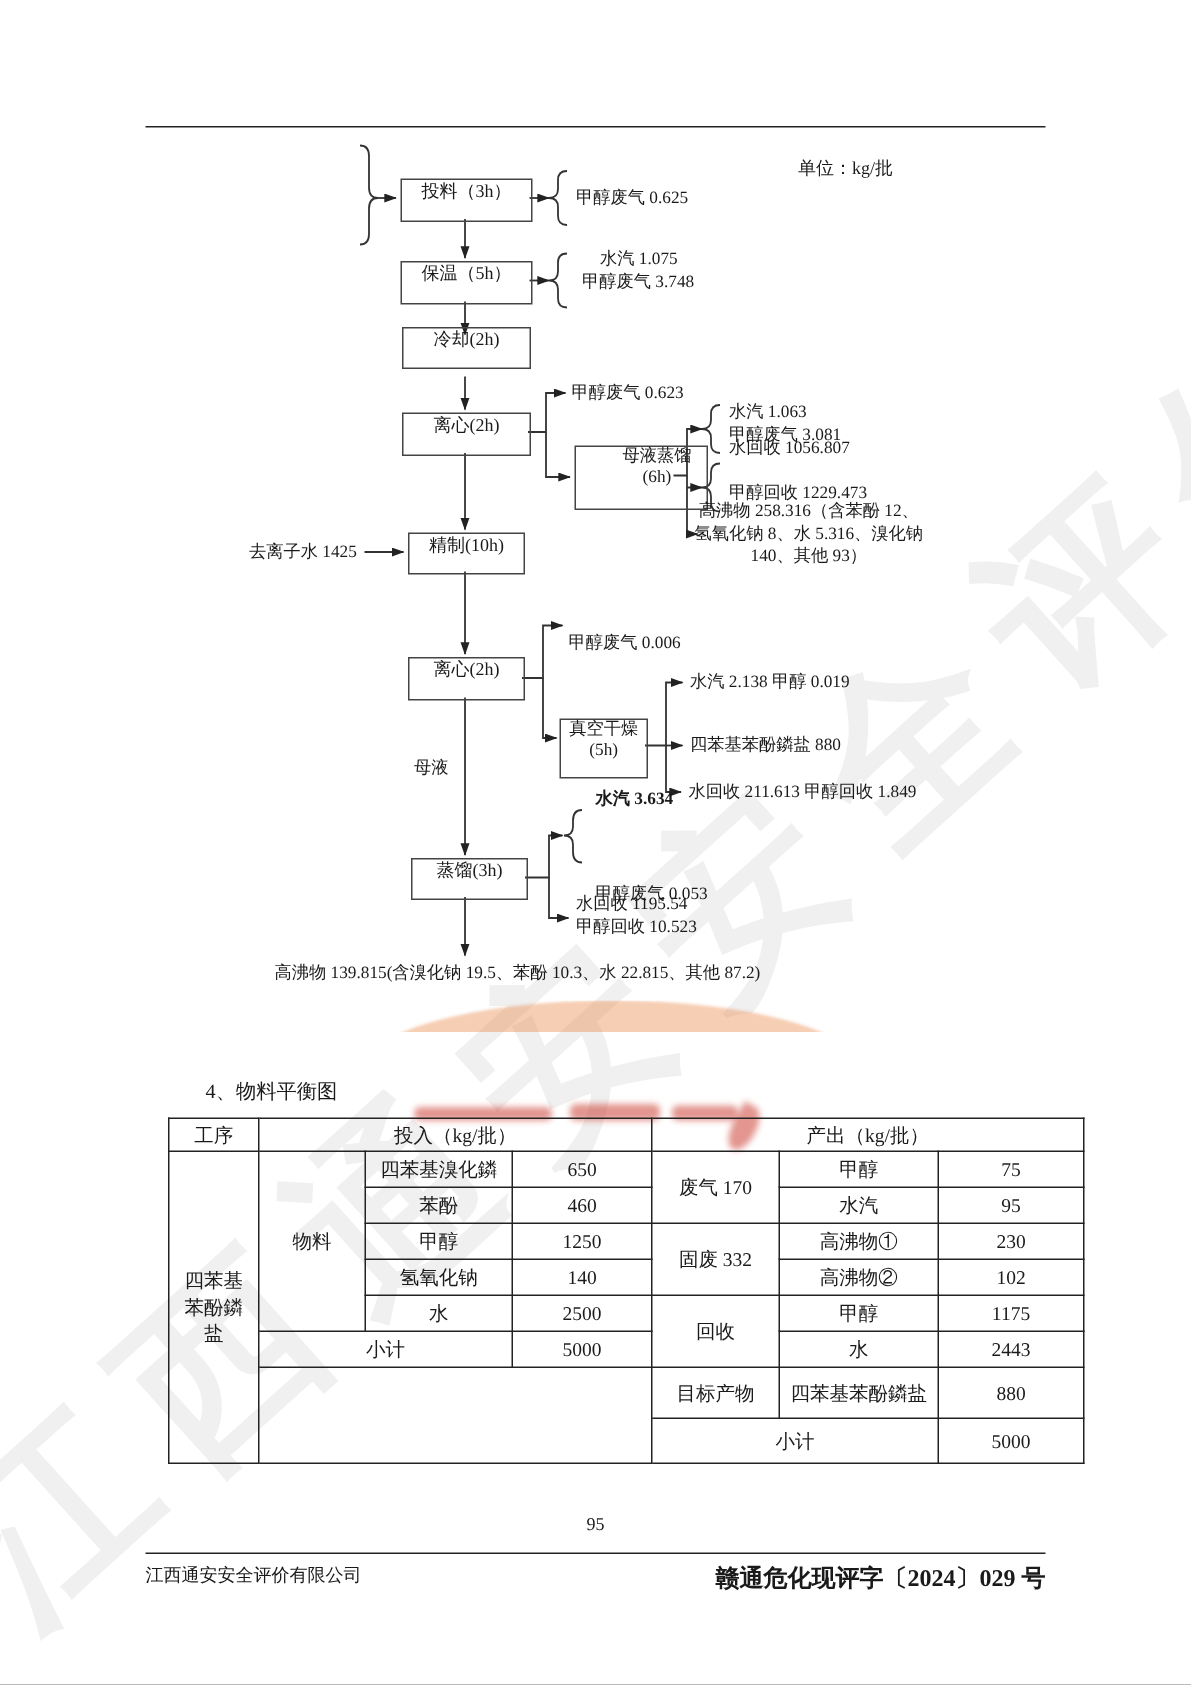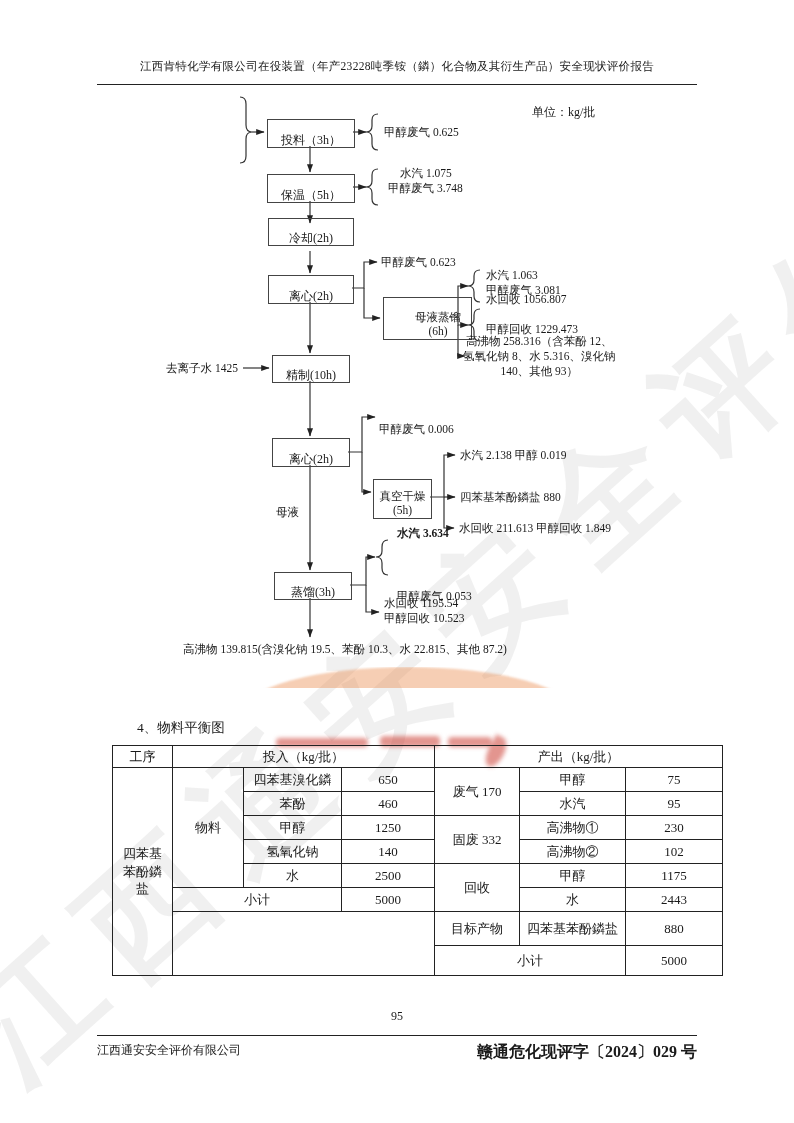--- a/index.html
+++ b/index.html
@@ -17,21 +17,21 @@
   .page-num{position:absolute; top:1009px; left:0; width:794px; text-align:center;
     font-size:12px; z-index:2;}
   .foot-rule{position:absolute; top:1035px; left:97px; width:600px; height:0;
     border-top:1.2px solid #222; z-index:2;}
   .foot-left{position:absolute; top:1042px; left:97px; font-size:12px; z-index:2;}
   .foot-right{position:absolute; top:1042px; left:397px; width:300px; text-align:right;
     font-size:16px; font-weight:bold; z-index:2;}
   
   .lbl{position:absolute; font-size:11.5px; line-height:15px; white-space:nowrap; z-index:2;}
   .fbox{position:absolute; border:1.2px solid #444; display:flex; flex-direction:column;
-    align-items:center; justify-content:flex-end; font-size:12px; line-height:1.2;
+    align-items:center; justify-content:flex-start; font-size:12px; line-height:1.2;
     text-align:center; z-index:2; background:transparent;}
   .svglayer{position:absolute; top:0; left:0; z-index:1; pointer-events:none;}
   .caption{position:absolute; top:677px; left:0; width:794px; text-align:center;
     font-size:15.5px; font-weight:bold; z-index:2; padding-left:70px; box-sizing:border-box;}
   .section-h{position:absolute; top:719px; left:137px; font-size:13.5px; z-index:2;}
   
   .mtable{position:absolute; top:745px; left:112px; border-collapse:collapse;
     table-layout:fixed; z-index:2; font-size:13px;text-align:center;}
   .mtable td{border:1.2px solid #222; padding:1px 4px; vertical-align:middle;
     overflow:hidden; line-height:1.35;}
@@ -57,21 +57,20 @@
 
   <div class="watermark">江西通安安全评价有限公司</div>
   <div class="arc-clip">
       <div class="arc"></div>
     </div>
   <div class="smudge sm1"></div>
   <div class="smudge sm2"></div>
   <div class="smudge sm3"></div>
   <div class="smudge sm4"></div>
 
-  <div class="doc-title">江西肯特化学有限公司在役装置（年产23228吨季铵（鏻）化合物及其衍生产品）安全现状评价报告</div>
   <div class="head-rule"></div>
 
   <svg class="svglayer" width="794" height="1123">
     <defs>
       <marker id="arr" markerWidth="8" markerHeight="6" refX="6.5" refY="2.5" orient="auto">
         <path d="M0,0 L7,2.5 L0,5 Z" fill="#222"></path>
       </marker>
     </defs>
     <g stroke="#333" stroke-width="1.2" fill="none">
 

